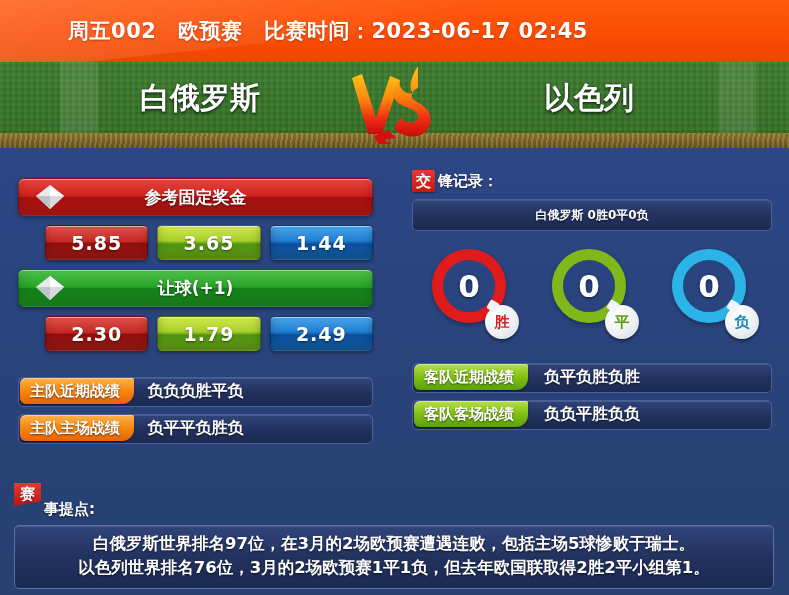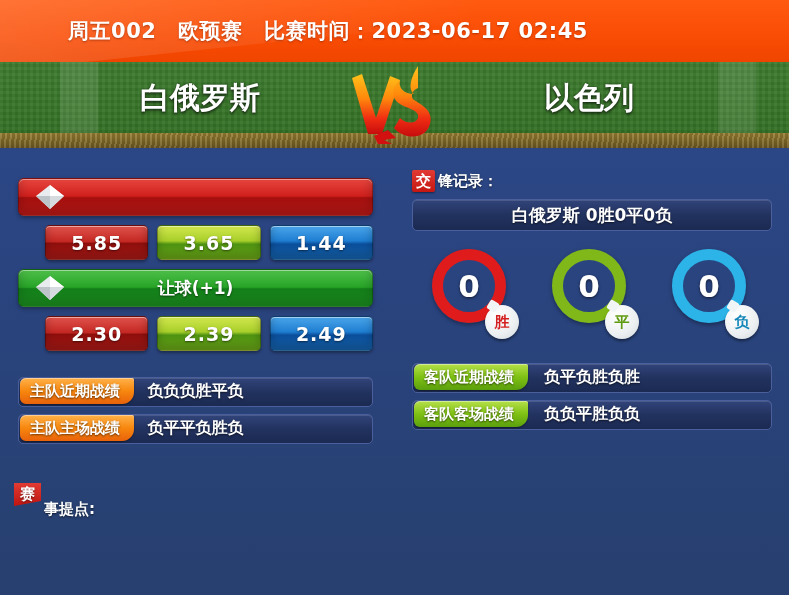--- a/index.html
+++ b/index.html
@@ -88,21 +88,21 @@
   .h2h-head{display:flex;align-items:center;margin-bottom:7px;}
   .badge-sq{width:23px;height:22px;display:flex;align-items:center;justify-content:center;
        background:linear-gradient(180deg,#e23b33 0%,#c51712 100%);color:#fff;
        font-size:15px;font-weight:bold;border-radius:2px;
        box-shadow:0 1px 2px rgba(0,0,0,.45);margin-right:3px;}
   .h2h-head-text{color:#fff;font-size:15px;font-weight:bold;
        text-shadow:0 1px 2px rgba(0,0,0,.6);white-space:nowrap;}
   .h2h-panel{height:30px;border-radius:5px;display:flex;align-items:center;justify-content:center;
        background:linear-gradient(180deg,#31447a 0%,#22325f 50%,#1b2a52 100%);
        border:1px solid #4a5f9c;box-shadow:inset 0 1px 0 rgba(255,255,255,.13);
-       color:#fff;font-size:17px;font-weight:bold;white-space:nowrap;
+       color:#fff;font-size:12px;font-weight:bold;white-space:nowrap;
        text-shadow:0 1px 2px rgba(0,0,0,.6);}
 
   .rings{display:flex;justify-content:space-around;margin-top:16px;height:92px;}
   .ring-wrap{position:relative;width:90px;height:90px;}
   .ring{position:absolute;left:5px;top:2px;width:74px;height:74px;border-radius:50%;
         box-sizing:border-box;border-width:11px;border-style:solid;
         box-shadow:0 2px 4px rgba(0,0,0,.35);}
   .ring.r-win{border-color:#e01b1b;}
   .ring.r-draw{border-color:#7fb818;}
   .ring.r-loss{border-color:#2cb3e8;}
@@ -168,41 +168,42 @@
 
   <div class="col-left">
 
     <div class="gem-banner red">
       <svg class="gem" viewBox="0 0 34 34">
         <polygon points="17,5 31,16 17,29 3,16" fill="#e9ecee"></polygon>
         <polygon points="17,5 31,16 17,16" fill="#ffffff"></polygon>
         <polygon points="3,16 17,16 17,29" fill="#bdc4c9"></polygon>
         <polygon points="17,16 31,16 17,29" fill="#d6dbdf"></polygon>
       </svg>
+      <span>参考固定奖金</span>
     </div>
 
     <div class="odds-row">
       <div class="odd red">5.85</div>
       <div class="odd green">3.65</div>
       <div class="odd blue">1.44</div>
     </div>
 
     <div class="gem-banner green">
       <svg class="gem" viewBox="0 0 34 34">
         <polygon points="17,5 31,16 17,29 3,16" fill="#e9ecee"></polygon>
         <polygon points="17,5 31,16 17,16" fill="#ffffff"></polygon>
         <polygon points="3,16 17,16 17,29" fill="#bdc4c9"></polygon>
         <polygon points="17,16 31,16 17,29" fill="#d6dbdf"></polygon>
       </svg>
       <span>让球(+1)</span>
     </div>
 
     <div class="odds-row">
       <div class="odd red">2.30</div>
-      <div class="odd green">2.39</div>
+      <div class="odd green">1.79</div>
       <div class="odd blue">2.49</div>
     </div>
 
     <div style="margin-top:26px;">
       <div class="rec-row">
         <div class="rec-bar"></div>
         <div class="rec-val">负负负胜平负</div>
         <div class="rec-tag orange">主队近期战绩</div>
       </div>
       <div class="rec-row">
@@ -251,15 +252,19 @@
         <div class="rec-tag green">客队客场战绩</div>
       </div>
     </div>
   </div>
 
   <div class="tips">
     <div class="tips-head">
       <span class="tips-flag">赛</span>
       <span class="tips-title">事提点:</span>
     </div>
+    <div class="tips-box">
+      <div class="tips-line">白俄罗斯世界排名97位，在3月的2场欧预赛遭遇连败，包括主场5球惨败于瑞士。</div>
+      <div class="tips-line">以色列世界排名76位，3月的2场欧预赛1平1负，但去年欧国联取得2胜2平小组第1。</div>
+    </div>
   </div>
 
 </div>
 
 </body></html>

